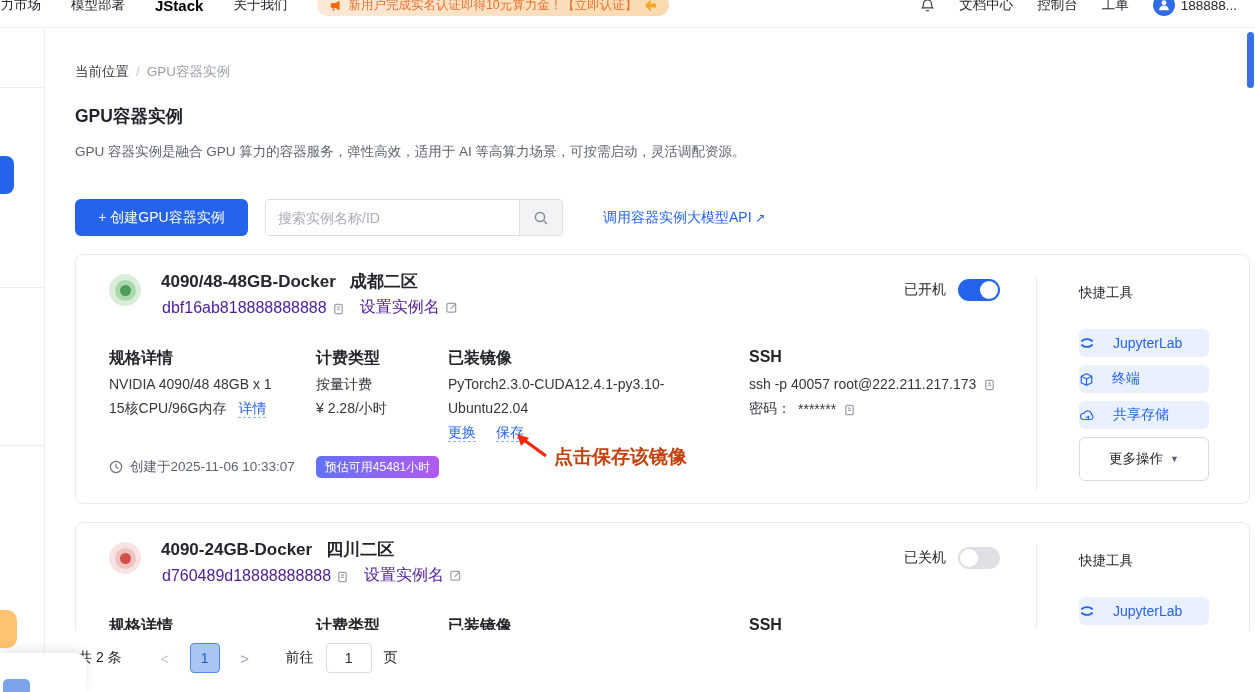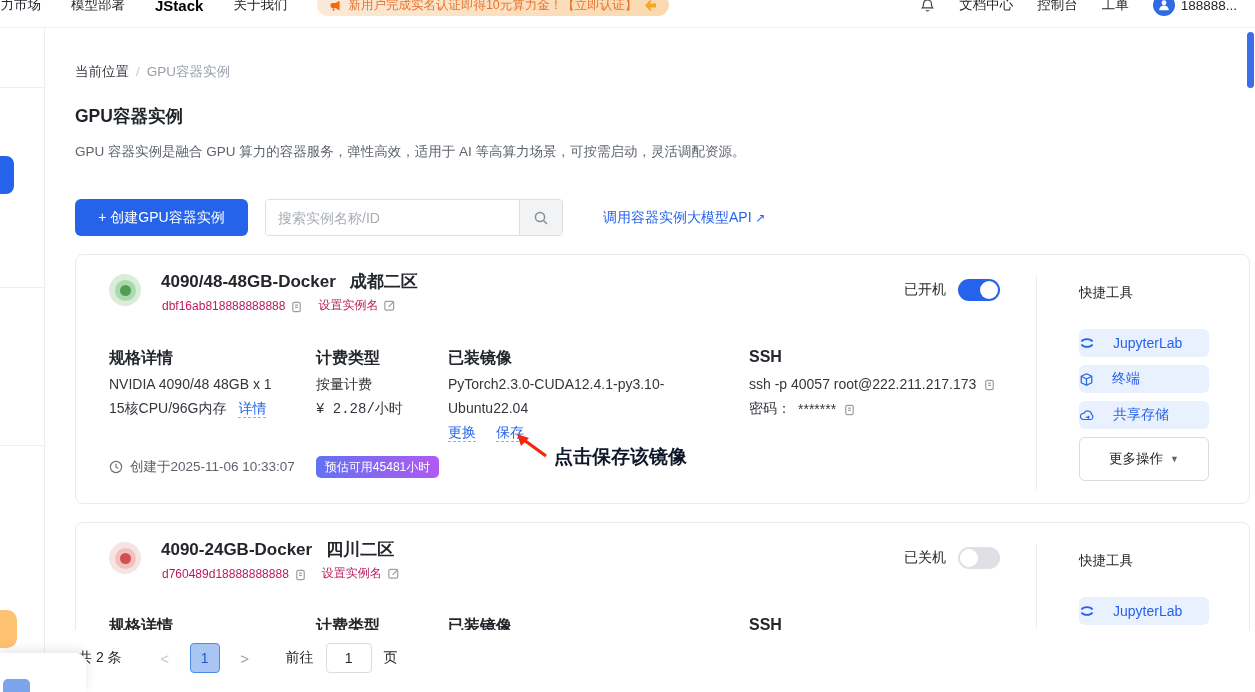--- a/index.html
+++ b/index.html
@@ -63,21 +63,21 @@
 
   .status-ring { position:absolute; left:33px; top:19px; width:32px; height:32px; border-radius:50%;
                  display:flex; align-items:center; justify-content:center; }
   .status-mid { width:21px; height:21px; border-radius:50%; display:flex; align-items:center; justify-content:center; }
   .status-dot { width:11px; height:11px; border-radius:50%; }
   .g-ring { background:#d9edd9; } .g-mid { background:#abd9ad; } .g-dot { background:#4f9d57; }
   .r-ring { background:#f8e3e3; } .r-mid { background:#efc2c2; } .r-dot { background:#d34f4b; }
 
   .card-title { position:absolute; left:85px; top:15px; font-size:17px; font-weight:700; color:#23262b; }
   .card-title .zone { margin-left:14px; }
-  .card-id-row { position:absolute; left:86px; top:42px; font-size:12px; color:#be185d;
+  .card-id-row { position:absolute; left:86px; top:42px; font-size:16px; color:#4c1d95;
                  display:flex; align-items:center; gap:5px; }
   .card-id-row .setname { margin-left:10px; cursor:pointer; }
   .icon-btn { display:inline-flex; align-items:center; cursor:pointer; }
 
   .power-row { position:absolute; left:828px; top:24px; display:flex; align-items:center; gap:12px;
                font-size:14px; color:#23262b; }
   .toggle { width:42px; height:22px; border-radius:11px; position:relative; cursor:pointer; }
   .toggle.on { background:#2663eb; } .toggle.off { background:#dee0e5; }
   .knob { position:absolute; top:2px; width:18px; height:18px; border-radius:50%; background:#fff; }
   .toggle.on .knob { right:2px; } .toggle.off .knob { left:2px; }
@@ -91,35 +91,35 @@
               background:#e9f0fe; color:#2663eb; font-size:14px; display:flex; align-items:center;
               gap:18px; cursor:pointer; font-family:inherit; }
   .tool-1 { top:74px; } .tool-2 { top:110px; } .tool-3 { top:146px; }
   .more-btn { position:absolute; left:1003px; top:182px; width:130px; height:44px; background:#fff;
               border:1px solid #d8dce3; border-radius:6px; color:#23262b; font-size:13.5px;
               display:flex; align-items:center; justify-content:center; gap:7px; cursor:pointer;
               font-family:inherit; }
   .caret { font-size:9px; color:#5d636d; }
 
   .col-header { position:absolute; top:93px; font-size:16px; font-weight:700; color:#23262b; }
-  .c-spec { left:33px; } .c-bill { left:240px;font-family:Liberation Mono, monospace; } .c-img { left:372px; } .c-ssh { left:673px; }
+  .c-spec { left:33px; } .c-bill { left:240px; } .c-img { left:372px; } .c-ssh { left:673px; }
   .val { position:absolute; font-size:14px; color:#33373d; white-space:nowrap; }
   .row1 { top:121px; } .row2 { top:145px; } .row3 { top:169px; }
   .flexval { display:flex; align-items:center; gap:7px; }
   .dashed-link { color:#2663eb; border-bottom:1px dashed #8fb0f0; padding-bottom:1px; cursor:pointer; }
   .ml { margin-left:8px; }
   .save-gap { margin-left:16px; }
 
   .created-row { position:absolute; left:33px; top:201px; display:flex; align-items:center; gap:7px;
                  font-size:13.5px; color:#5d636d; }
   .badge { margin-left:14px; padding:2.5px 9px; font-size:12px; color:#fff; border-radius:5px;
            background:linear-gradient(90deg,#6272f4,#b15af0); white-space:nowrap; }
 
   .anno-arrow { position:absolute; left:437px; top:176px; }
-  .anno-text { position:absolute; left:478px; top:189px; font-size:19px; font-weight:700; color:#0f172a;
+  .anno-text { position:absolute; left:478px; top:189px; font-size:19px; font-weight:700; color:#c2410c;
                white-space:nowrap; }
 
   
   .footer { position:absolute; left:46px; top:630px; right:0; bottom:0; background:#fff; z-index:5; }
   .pagination { position:absolute; left:32px; top:13px; display:flex; align-items:center;
                 font-size:14px; color:#23262b; }
   .pg-total { margin-right:28px; }
   .pg-chev { width:30px; height:30px; display:flex; align-items:center; justify-content:center;
              font-size:15px; cursor:pointer; }
   .pg-prev { color:#c3c8d0; } .pg-next { color:#9aa1ac; }

